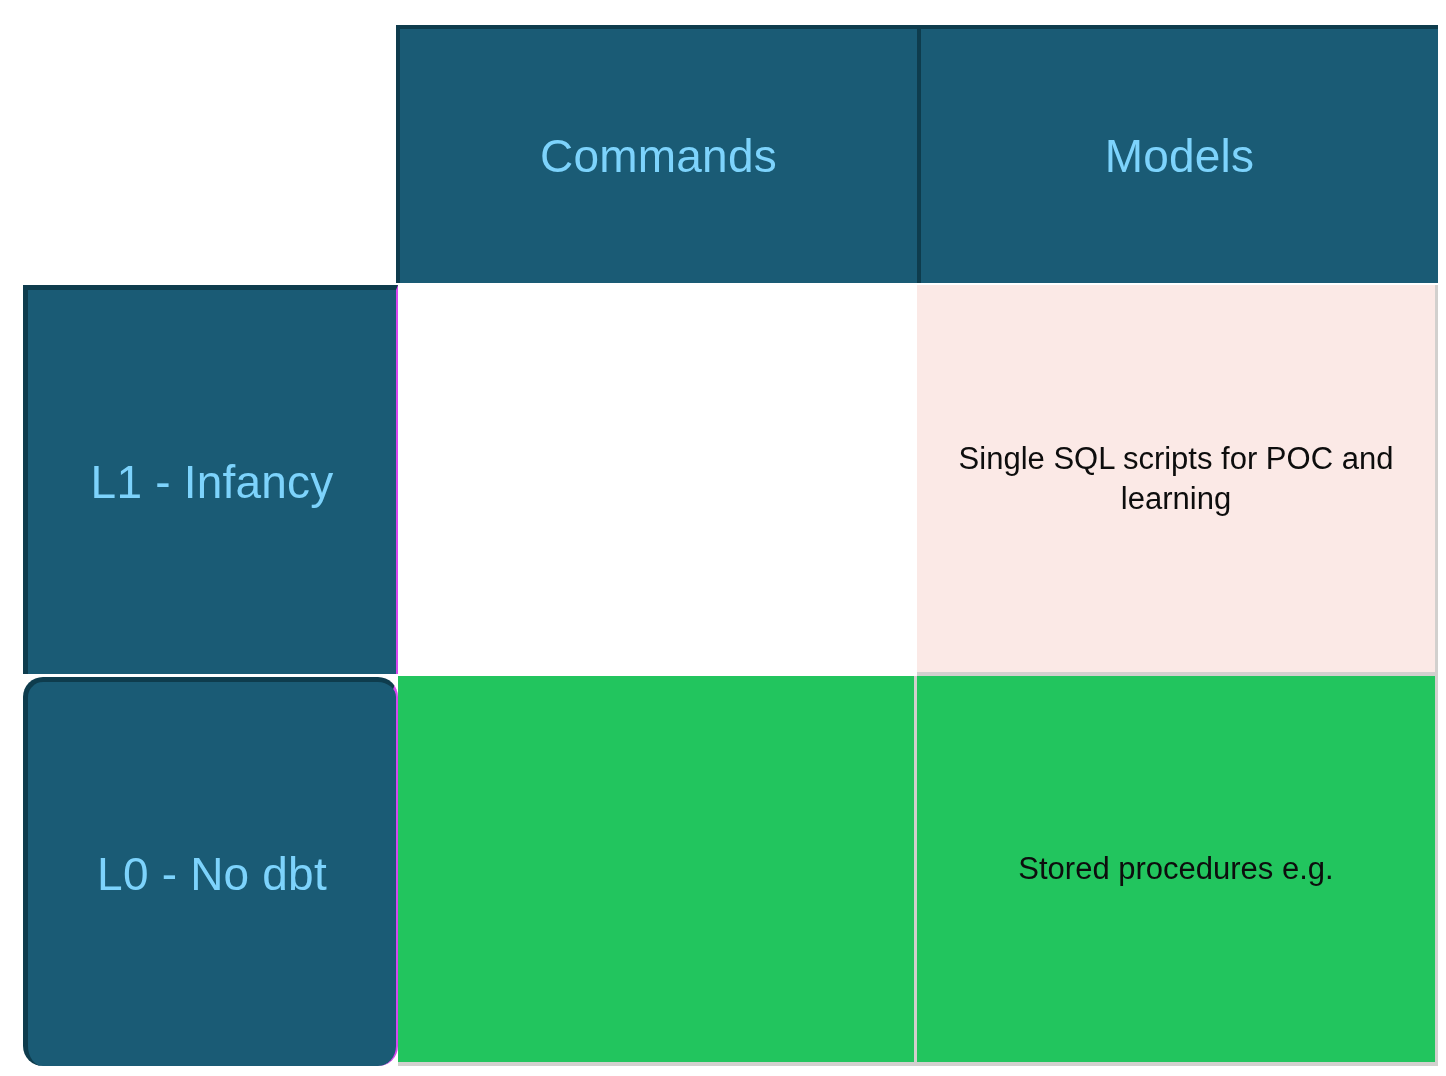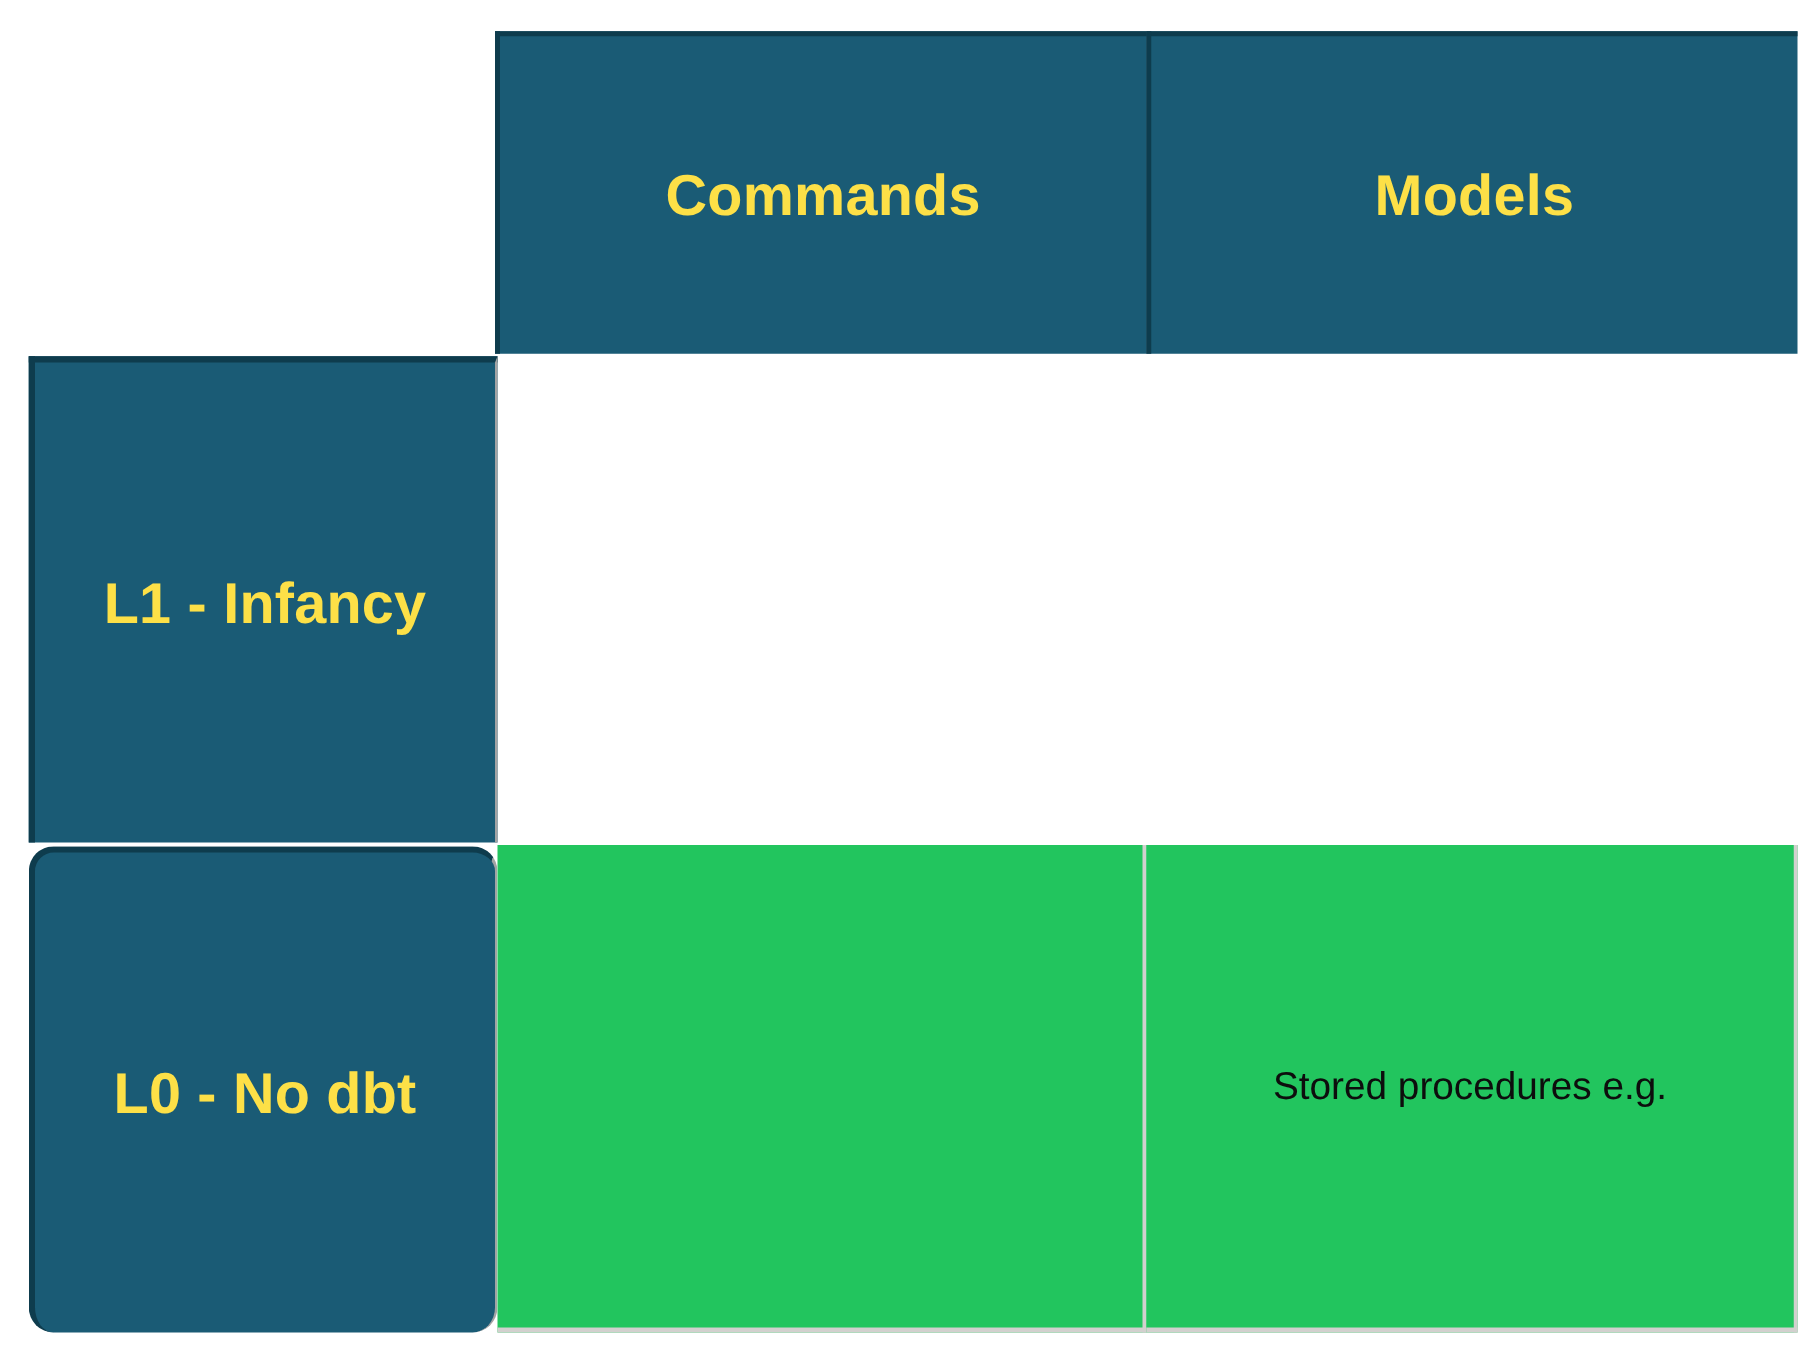--- a/index.html
+++ b/index.html
@@ -28,35 +28,35 @@
     box-sizing: border-box;
     display: flex;
     align-items: center;
     justify-content: center;
     text-align: center;
   }
 
   
   .hdr {
     background: #1A5B75;
-    color: #fde047;
+    color: #7dd3fc;
     font-size: 46px;
-    font-weight: 700;
+    font-weight: 400;
     line-height: 1.15;
     letter-spacing: 0.2px;
   }
   .hdr-col {
     border-left: 4px solid #0E3C4D;
     border-top: 4px solid #0E3C4D;
     border-bottom: 0;
   }
   .hdr-row {
     border-left: 5px solid #0E3C4D;
     border-top: 5px solid #0E3C4D;
-    border-right: 2px solid #a3a3a3;
+    border-right: 2px solid #d946ef;
   }
 
   
   .body-cell {
     font-size: 31px;
     color: #0d0d0d;
     line-height: 1.28;
     padding: 6px 26px;
   }
   .bg-pink  { background: #FBE9E6; }
@@ -86,20 +86,23 @@
 
   <div class="cell hdr hdr-row" style="left:23px; top:285px; width:375px; height:389px;">
     <span class="cell-text">L1 - Infancy</span>
   </div>
 
   <div class="cell hdr hdr-row" style="left:23px; top:677px; width:375px; height:389px;border-radius:20px;">
     <span class="cell-text">L0 - No dbt</span>
   </div>
 
 
+  <div class="cell body-cell bg-pink bd-r bd-b" style="left:917px; top:285px; width:521px; height:391px;">
+    <span class="cell-text">Single SQL scripts for POC and learning</span>
+  </div>
 
   <div class="cell body-cell bg-white bd-r bd-b" style="left:398px; top:676px; width:519px; height:390px;">
     <span class="cell-text"></span>
   </div>
 
   <div class="cell body-cell bg-white bd-r bd-b" style="left:917px; top:676px; width:521px; height:390px;">
     <span class="cell-text">Stored procedures e.g.</span>
   </div>
 
 </div>

